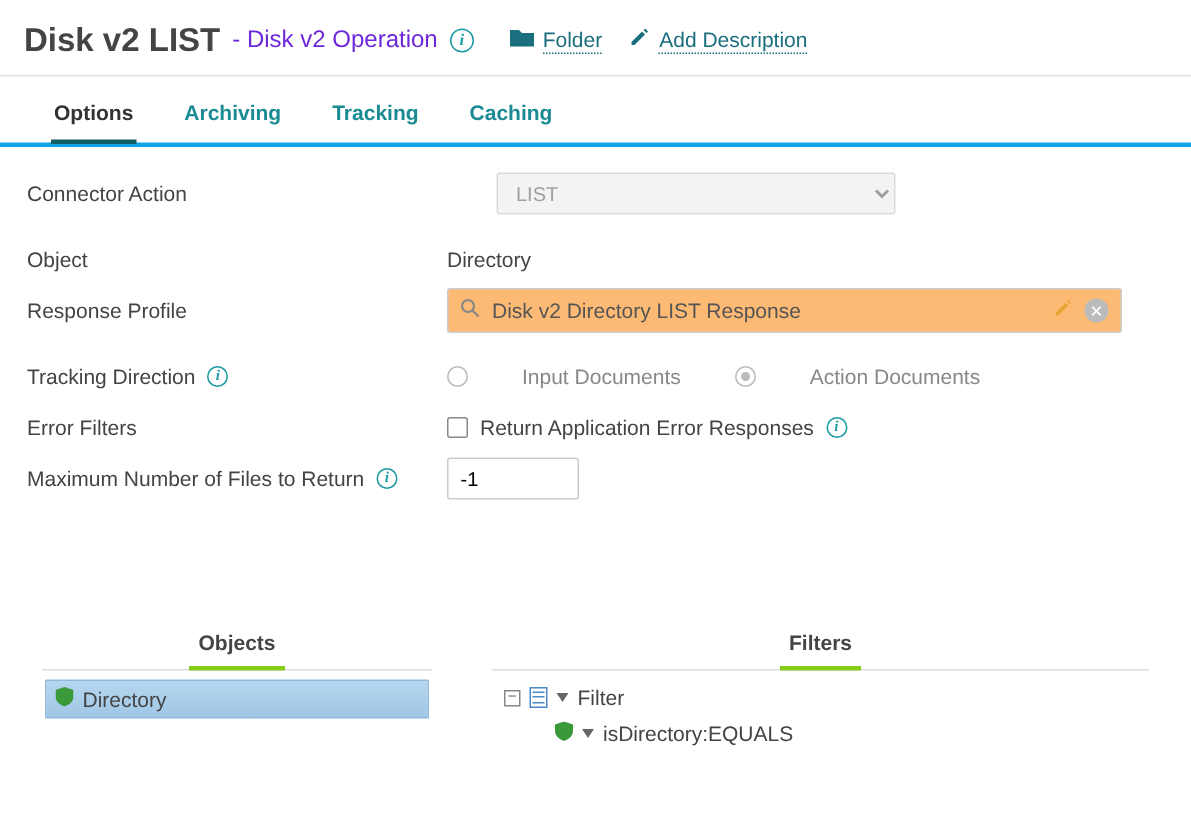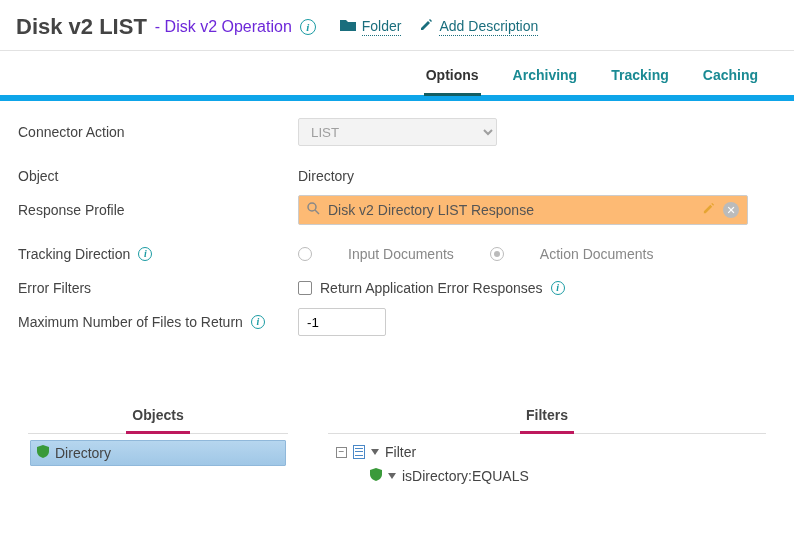--- a/index.html
+++ b/index.html
@@ -61,22 +61,21 @@
   }
   .hdr-actions {
     display:flex; gap:18px; margin-left:16px; align-items:center;
   }
   .hdr-action { display:flex; gap:6px; align-items:flex-start; }
 
   .tabs {
     display: flex;
     gap: 30px;
     padding: 10px 34px 0 34px;
-    border-bottom: 6px solid #0ea5e9;
-    justify-content: flex-end;
+    border-bottom: 3px solid #0ea5e9;
   }
   .tab {
     padding: 6px 2px 10px 2px;
     color: #1a8a93;
     cursor: pointer;
     font-size: 14px;
     font-weight: 600;
   }
   .tab.active {
     color: #333;
@@ -92,28 +91,29 @@
     display: grid;
     grid-template-columns: 280px 1fr;
     align-items: center;
     min-height: 34px;
     padding: 2px 0;
   }
   .form-label { color: #444; display:flex; gap:8px; align-items:center;}
   .form-value { color: #444; }
 
   select.dropdown {
-    width: 199px;
+    width: 266px;
     height: 28px;
     background: #eee;
     border: 1px solid #ccc;
     border-radius: 2px;
     color: #777;
     padding: 0 8px;
     appearance: auto;
+    margin-left: 33px;
   }
 
   .profile-field {
     display: flex;
     align-items: center;
     border: 1px solid #ccc;
     border-radius: 2px;
     height: 30px;
     width: 450px;
     padding: 0 8px;
@@ -153,21 +153,21 @@
     grid-template-columns: 260px 1fr;
     gap: 40px;
     padding: 56px 28px 10px 28px;
   }
   .panel-tabs{
     display:flex;gap:30px;border-bottom:1px solid #ddd;
   }
   .panel-tab{
     padding:6px 6px 8px 6px;color:#444;font-weight:600;cursor:pointer;
   }
-  .panel-tab.active{border-bottom:3px solid #be185d;margin-bottom:-1px;}
+  .panel-tab.active{border-bottom:3px solid #84cc16;margin-bottom:-1px;margin-top:16px;}
   .panel-tabs.centered{justify-content:center;}
   
   .tree{
     padding:6px 2px;
   }
   .tree-row{
     display:flex;align-items:center;gap:6px;
     padding:4px 6px;
     font-size:14px;
   }

